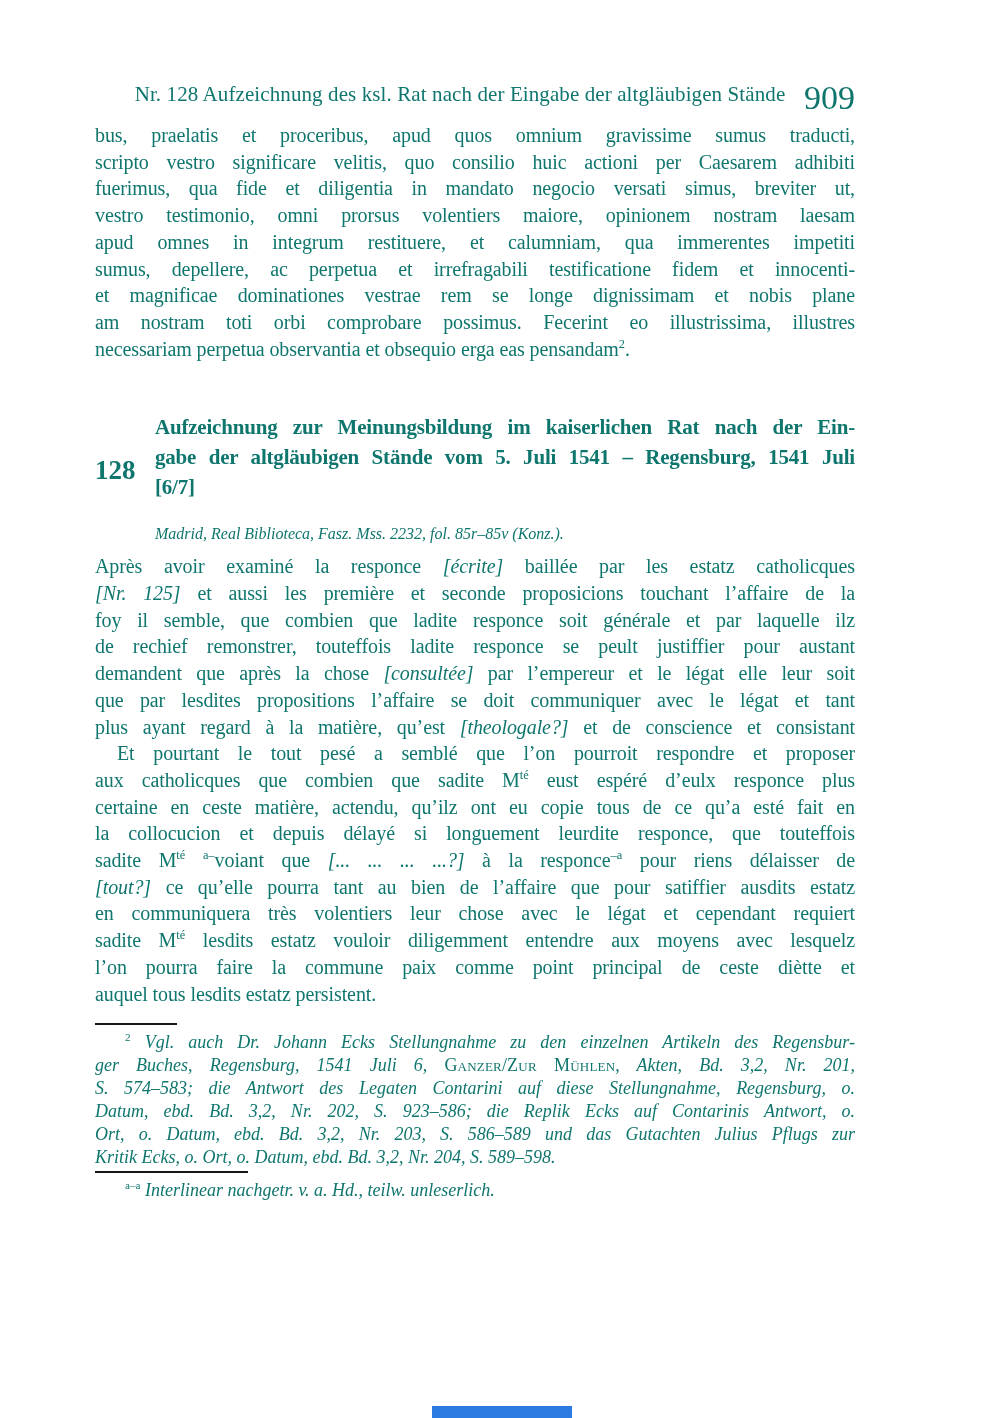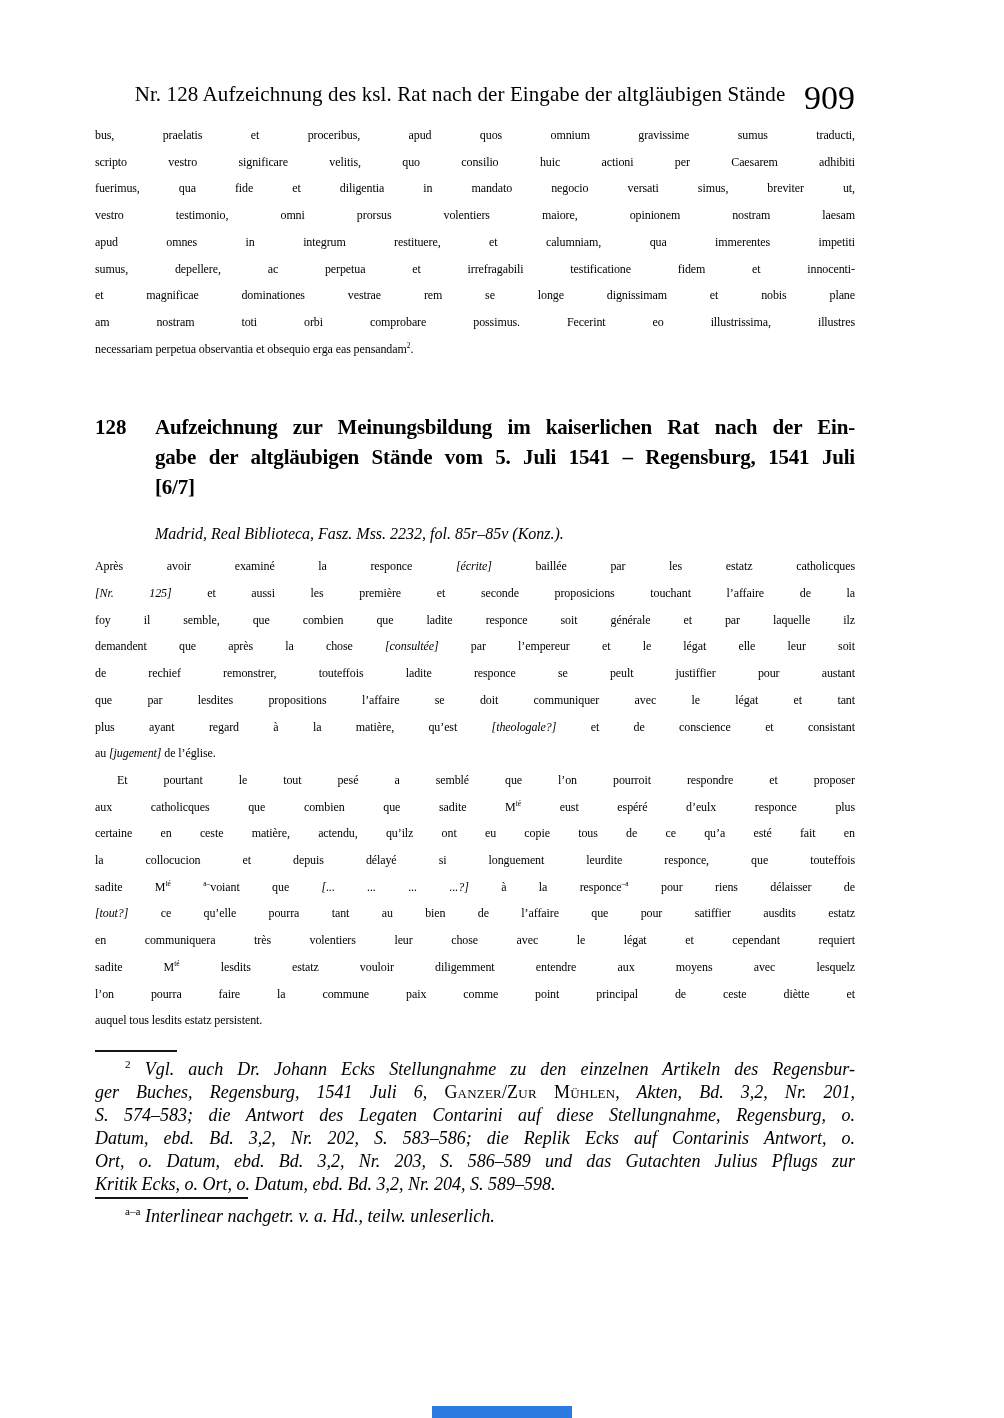--- a/index.html
+++ b/index.html
@@ -1,46 +1,46 @@
 <!DOCTYPE html>
 <html><head>
 <meta charset="utf-8">
 <style>
   html,body{margin:0;padding:0;background:#e8e8e8;}
   .page{
     position:relative;
     width:1004px;height:1418px;
     background:#ffffff;
     font-family:"Liberation Serif","DejaVu Serif",serif;
-    color:#000000;
+    color:#0f766e;
     overflow:hidden;
     margin:0 auto;
   }
   .content{position:absolute;left:95px;top:82px;width:760px;}
 
   
   .runhead{position:relative;height:28px;font-size:21px;}
   .runhead .rh-title{position:absolute;left:0;right:30px;text-align:center;letter-spacing:.1px;}
   .runhead .rh-folio{position:absolute;right:0;top:-3px;font-size:34px;}
 
   
   .linesblock{width:100%;}
   .line{
     text-align:justify;text-align-last:justify;
-    font-size:12px;line-height:26.7px;letter-spacing:-0.1px;
+    font-size:20px;line-height:26.7px;letter-spacing:-0.1px;
     white-space:normal;
   }
   .line.last{text-align-last:left;}
   sup{font-size:0.62em;line-height:0;vertical-align:super;letter-spacing:0;}
 
   .latin{margin-top:12px;}
 
   
   .entry-head{display:flex;margin-top:50px;font-weight:bold;}
-  .entry-num{width:60px;font-size:21px;line-height:30px;}
+  .entry-num{width:60px;font-size:27px;line-height:30px;margin-top:43px;}
   .entry-title{flex:1;}
   .entry-title .line{font-size:21px;line-height:30px;letter-spacing:-0.2px;}
 
   .source{
     margin-top:19px;margin-left:60px;
     font-style:italic;font-size:16px;line-height:26px;
   }
 
   .french-1{margin-top:6px;}
   .french-2{margin-top:0;}
@@ -89,46 +89,45 @@
           <div class="line last">[6/7]</div>
         </div>
     </div>
 
     <div class="source">Madrid, Real Biblioteca, Fasz. Mss. 2232, fol. 85r–85v (Konz.).</div>
 
     <div class="linesblock french-1">
         <div class="line">Après avoir examiné la responce <i>[écrite]</i> baillée par les estatz catholicques</div>
         <div class="line"><i>[Nr. 125]</i> et aussi les première et seconde proposicions touchant l’affaire de la</div>
         <div class="line">foy il semble, que combien que ladite responce soit générale et par laquelle ilz</div>
+        <div class="line">de rechief remonstrer, touteffois ladite responce se peult justiffier pour austant</div>
         <div class="line">demandent que après la chose <i>[consultée]</i> par l’empereur et le légat elle leur soit</div>
-        <div class="line">de rechief remonstrer, touteffois ladite responce se peult justiffier pour austant</div>
         <div class="line">que par lesdites propositions l’affaire se doit communiquer avec le légat et tant</div>
         <div class="line">plus ayant regard à la matière, qu’est <i>[theologale?]</i> et de conscience et consistant</div>
-        <div class="line last">au <i>[jugement]</i> de l’église.</div>
       </div>
 
     <div class="linesblock french-2 indent-first">
         <div class="line">Et pourtant le tout pesé a semblé que l’on pourroit respondre et proposer</div>
         <div class="line">aux catholicques que combien que sadite M<sup>té</sup> eust espéré d’eulx responce plus</div>
         <div class="line">certaine en ceste matière, actendu, qu’ilz ont eu copie tous de ce qu’a esté fait en</div>
         <div class="line">la collocucion et depuis délayé si longuement leurdite responce, que touteffois</div>
         <div class="line">sadite M<sup>té</sup> <sup>a–</sup>voiant que <i>[... ... ... ...?]</i> à la responce<sup>–a</sup> pour riens délaisser de</div>
         <div class="line"><i>[tout?]</i> ce qu’elle pourra tant au bien de l’affaire que pour satiffier ausdits estatz</div>
         <div class="line">en communiquera très volentiers leur chose avec le légat et cependant requiert</div>
         <div class="line">sadite M<sup>té</sup> lesdits estatz vouloir diligemment entendre aux moyens avec lesquelz</div>
         <div class="line">l’on pourra faire la commune paix comme point principal de ceste diètte et</div>
         <div class="line last">auquel tous lesdits estatz persistent.</div>
       </div>
 
     <div class="fn-rule r1"></div>
     <div class="linesblock footnote">
         <div class="line"><sup>2</sup> Vgl. auch Dr. Johann Ecks Stellungnahme zu den einzelnen Artikeln des Regensbur-</div>
         <div class="line">ger Buches, Regensburg, 1541 Juli 6, <span class="sc">Ganzer/Zur Mühlen</span>, Akten, Bd. 3,2, Nr. 201,</div>
         <div class="line">S. 574–583; die Antwort des Legaten Contarini auf diese Stellungnahme, Regensburg, o.</div>
-        <div class="line">Datum, ebd. Bd. 3,2, Nr. 202, S. 583–586; die Replik Ecks auf Contarinis Antwort, o.</div>
+        <div class="line">Datum, ebd. Bd. 3,2, Nr. 202, S. 923–586; die Replik Ecks auf Contarinis Antwort, o.</div>
         <div class="line">Ort, o. Datum, ebd. Bd. 3,2, Nr. 203, S. 586–589 und das Gutachten Julius Pflugs zur</div>
         <div class="line last">Kritik Ecks, o. Ort, o. Datum, ebd. Bd. 3,2, Nr. 204, S. 589–598.</div>
       </div>
 
     <div class="fn-rule r2"></div>
     <div class="linesblock footnote">
         <div class="line last"><sup>a–a</sup> Interlinear nachgetr. v. a. Hd., teilw. unleserlich.</div>
       </div>
 
   </div>

